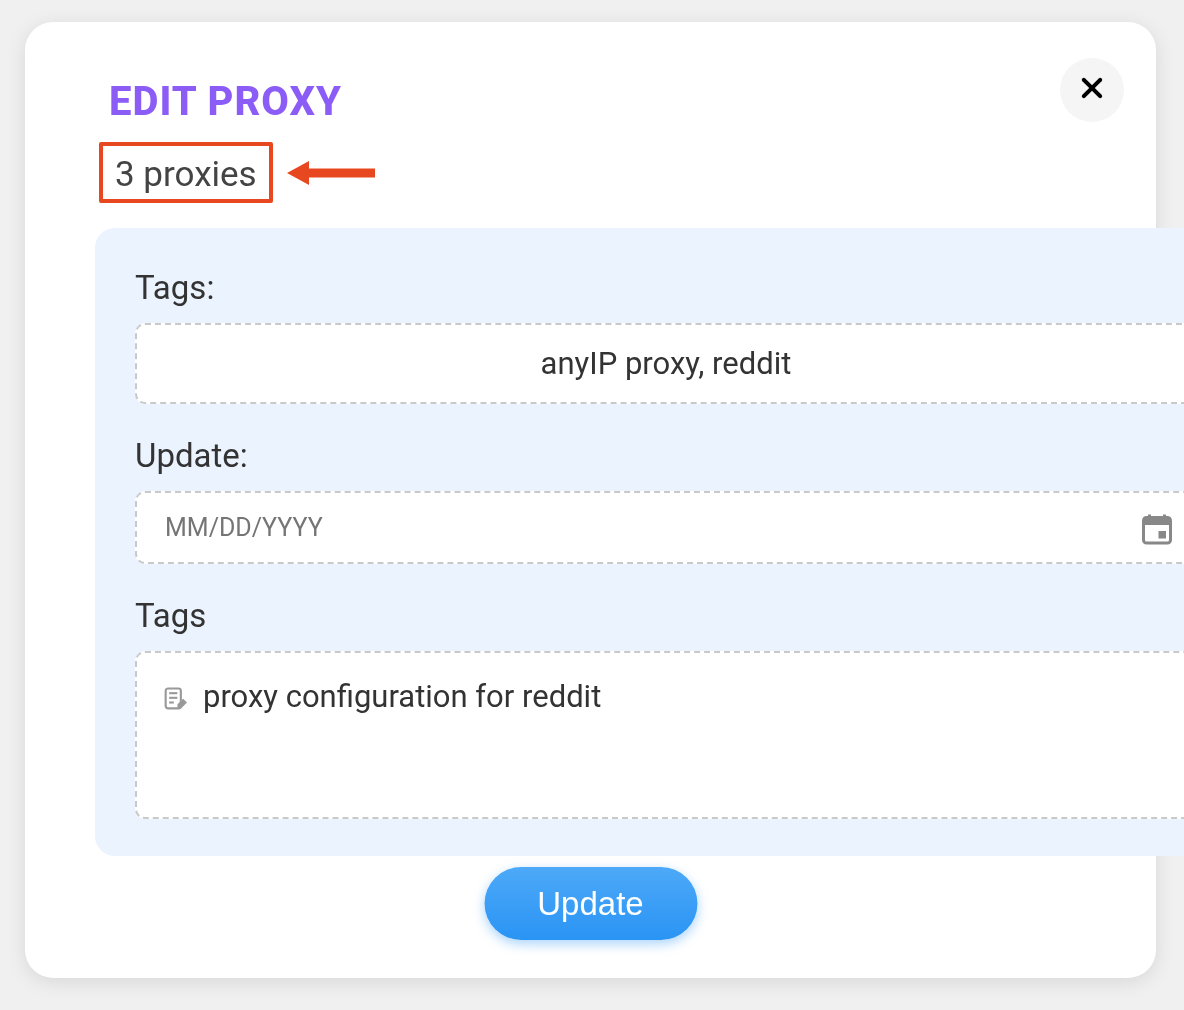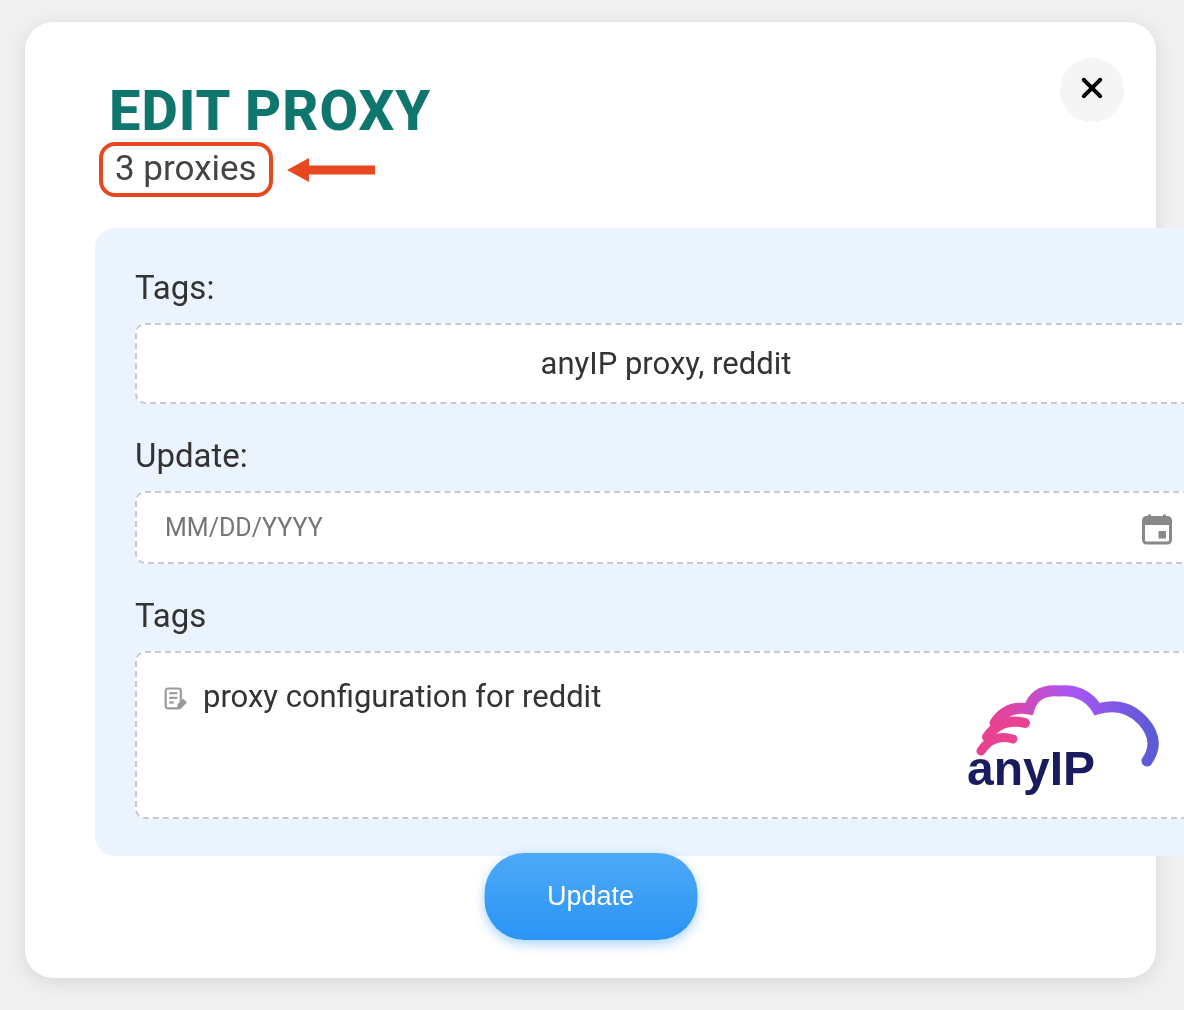--- a/index.html
+++ b/index.html
@@ -40,36 +40,36 @@
       font-size: 36px;
       color: #000;
       font-weight: 700;
     }
     .header {
       position: absolute;
       top: 56px;
       left: 84px;
     }
     .title {
-      font-size: 56px;
+      font-size: 40px;
       font-weight: 800;
       letter-spacing: 1px;
-      color: #0f766e;
+      color: #8b5cf6;
     }
     .subtitle-wrap {
       position: absolute;
       top: 120px;
       left: 74px;
       display: flex;
       align-items: center;
     }
     .subtitle-box {
       border: 4px solid #e8481f;
-      border-radius: 16px;
-      padding: 2px 12px 4px 12px;
+      border-radius: 2px;
+      padding: 8px 12px 4px 12px;
       font-size: 35px;
       color: #444;
       font-weight: 400;
     }
     .arrow {
       margin-left: 12px;
       display: flex;
       align-items: center;
     }
     .form-panel {
@@ -156,25 +156,25 @@
       position: absolute;
       right: 28px;
       top: 12px;
     }
     .update-btn {
       position: absolute;
       bottom: 38px;
       left: 50%;
       transform: translateX(-50%);
       width: 213px;
-      height: 87px;
+      height: 73px;
       border-radius: 40px;
       background: linear-gradient(180deg, #4da9f8 0%, #2a94f4 100%);
       color: #fff;
-      font-size: 27px;
+      font-size: 33px;
       font-weight: 500;
       border: none;
       cursor: pointer;
       box-shadow: 0 4px 12px rgba(42,148,244,0.4);
     }
     input {
       outline: none;
     }
   </style>
 </head>
@@ -234,36 +234,19 @@
           <svg width="28" height="28" viewBox="0 0 24 24" fill="none" stroke="#999" stroke-width="1.8">
             <rect x="4" y="3" width="13" height="17" rx="2"></rect>
             <line x1="7" y1="7" x2="14" y2="7"></line>
             <line x1="7" y1="11" x2="14" y2="11"></line>
             <line x1="7" y1="15" x2="11" y2="15"></line>
             <path d="M15 17 L19 13 L21 15 L17 19 L15 19 Z" fill="#999"></path>
           </svg>
         </span>
         <span class="note-text">proxy configuration for reddit</span>
 
-        <div class="logo">
-          <svg width="210" height="130" viewBox="0 0 210 130">
-            <path d="M 38 58 Q 50 40 72 44 Q 78 24 102 26 Q 128 24 140 44 Q 168 36 186 56 Q 204 76 190 96" fill="none" stroke="url(#g1)" stroke-width="11" stroke-linecap="round"></path>
-            <path d="M 30 72 Q 44 52 68 58" fill="none" stroke="#e84393" stroke-width="10" stroke-linecap="round"></path>
-            <path d="M 24 86 Q 36 68 56 74" fill="none" stroke="#e84393" stroke-width="9" stroke-linecap="round"></path>
-            <defs>
-              <linearGradient id="g1" x1="0%" y1="0%" x2="100%" y2="0%">
-                <stop offset="0%" stop-color="#e84393"></stop>
-                <stop offset="50%" stop-color="#a855f7"></stop>
-                <stop offset="100%" stop-color="#5b5bd6"></stop>
-              </linearGradient>
-            </defs>
-            <text x="10" y="120" font-family="Arial, sans-serif" font-size="48" font-weight="700" fill="#1a1a5e">
-              <tspan>any</tspan><tspan>IP</tspan>
-            </text>
-          </svg>
-        </div>
       </div>
     </div>
 
   </div>
 
   <button class="update-btn">Update</button>
 </div>
 
 </body></html>

